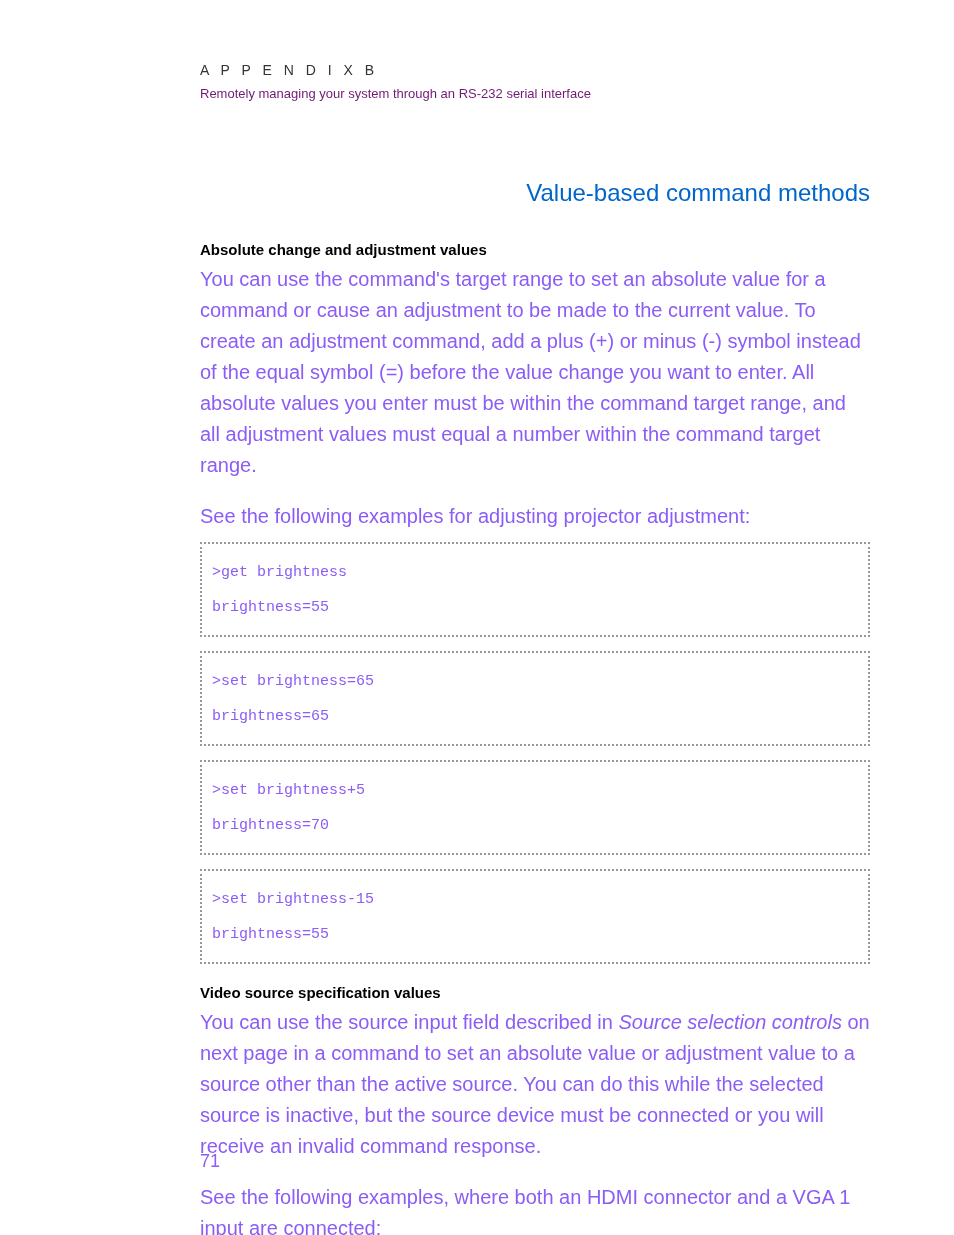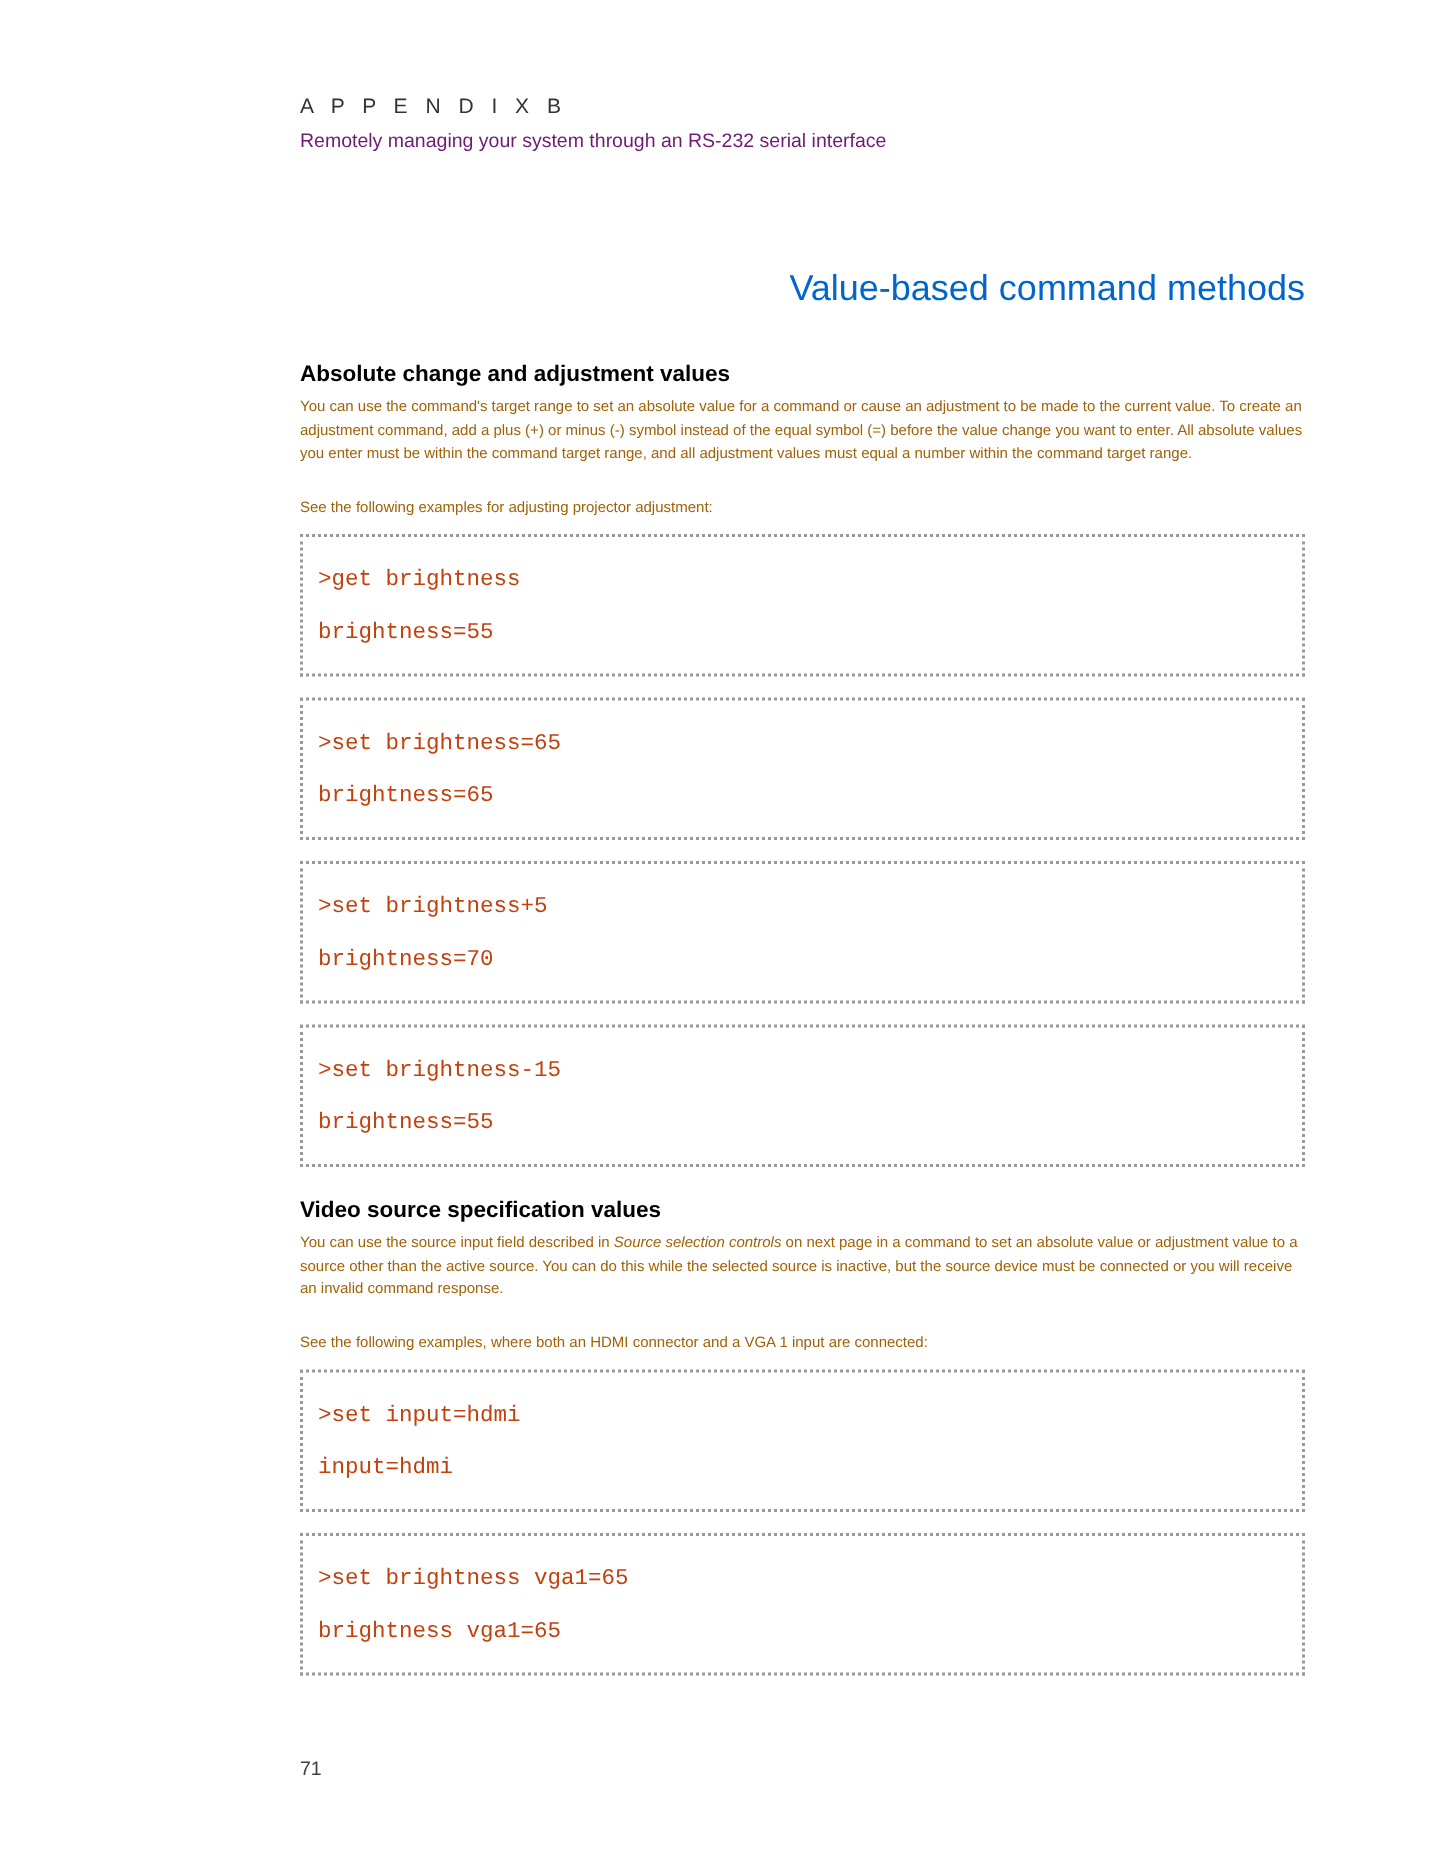--- a/index.html
+++ b/index.html
@@ -30,43 +30,43 @@
     margin-bottom: 34px;
     text-align: right;
   }
   .sub-heading {
     font-size: 15px;
     font-weight: bold;
     color: #000;
     margin-bottom: 6px;
   }
   .para {
-    font-size: 10px;
+    font-size: 20px;
     line-height: 1.55;
-    color: #a16207;
+    color: #8b5cf6;
     margin-bottom: 20px;
   }
   .para-tight { margin-bottom: 10px; }
   .code-block {
     border: 2px dotted #999;
     padding: 12px 10px 10px 10px;
     margin-bottom: 14px;
     font-family: "Courier New", Courier, monospace;
     font-size: 15px;
     line-height: 2.3;
-    color: #c2410c;
+    color: #8b5cf6;
     white-space: pre;
   }
   .italic { font-style: italic; }
   .page-num {
     position: absolute;
     left: 200px;
-    bottom: 49px;
-    font-size: 13px;
-    color: #404040;
+    bottom: 63px;
+    font-size: 18px;
+    color: #8b5cf6;
   }
 </style>
 </head>
 <body>
 
 <div class="appendix">A P P E N D I X   B</div>
 <div class="subtitle">Remotely managing your system through an RS-232 serial interface</div>
 
 <h1 class="section-heading">Value-based command methods</h1>
 

